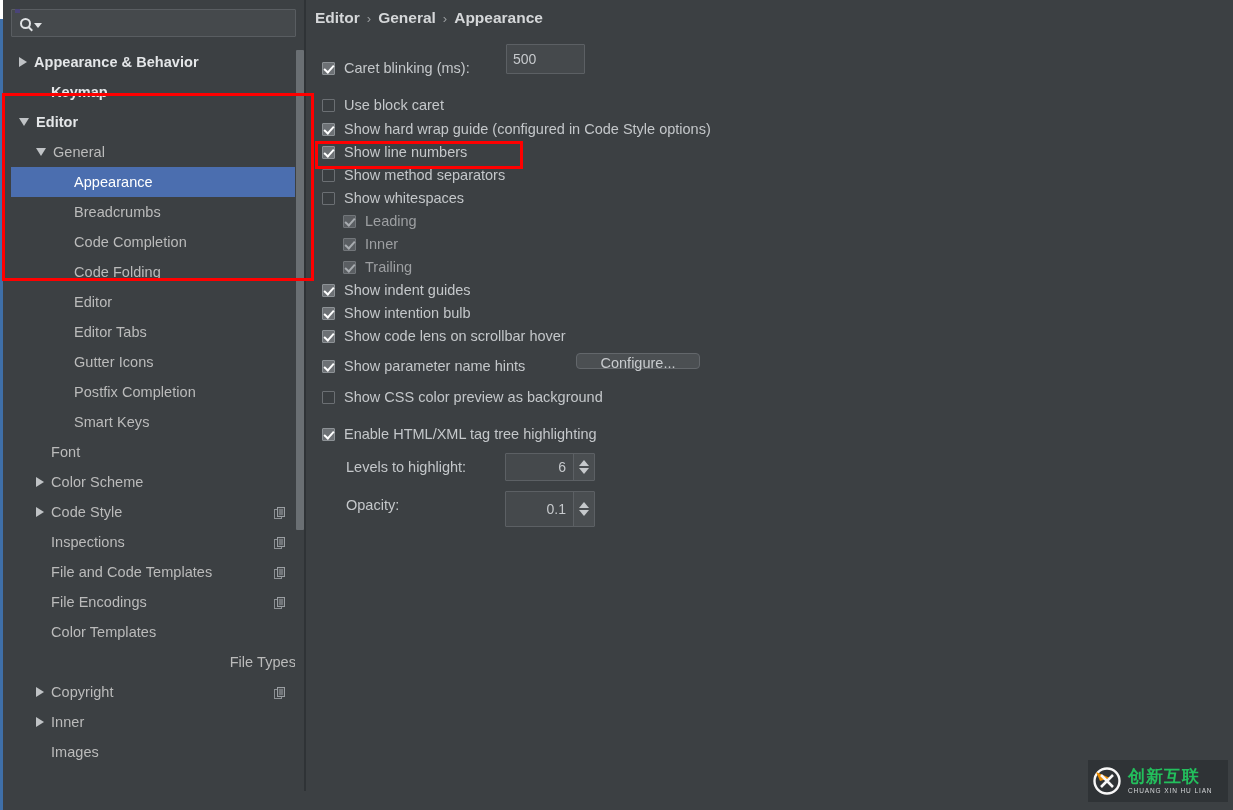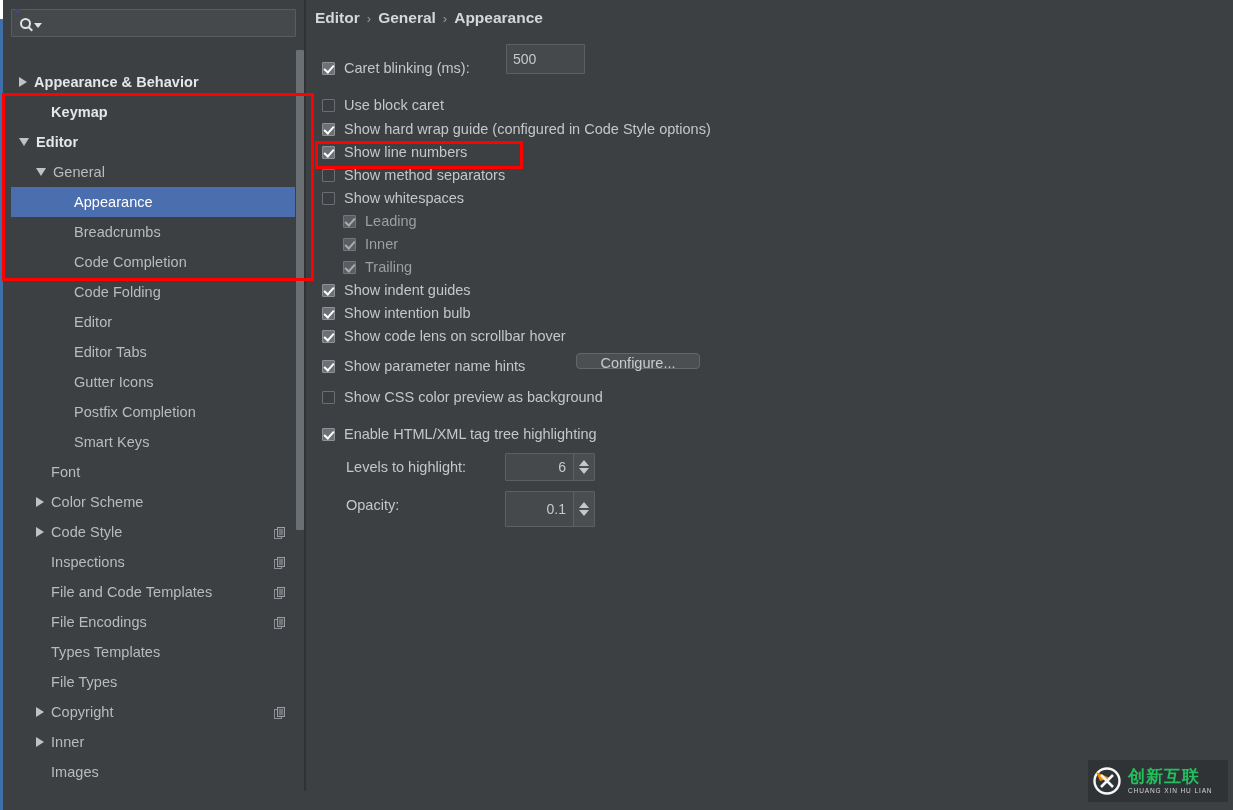--- a/index.html
+++ b/index.html
@@ -398,21 +398,21 @@
 
 <div id="sidebar">
 
   <div id="searchbox">
     <div class="mag"></div>
     <div class="dropcaret"></div>
     <input id="searchinput" type="text" placeholder="" style="">
   </div>
 
   <div id="treeview">
-      <div class="tree-row bold" style="padding-left: 8px; margin-top: 20px;">
+      <div class="tree-row bold" style="padding-left: 8px;">
         <div class="arrow right"></div>
         <span class="tree-label">Appearance &amp; Behavior</span>
       </div>
       <div class="tree-row bold" style="padding-left: 25px;">
         <div class="arrow none"></div>
         <span class="tree-label">Keymap</span>
       </div>
       <div class="tree-row bold" style="padding-left: 8px;">
         <div class="arrow down"></div>
         <span class="tree-label">Editor</span>
@@ -504,23 +504,23 @@
         <span class="copy-icon"><svg width="12" height="13" viewBox="0 0 12 13">
             <rect x="0.5" y="2.5" width="7" height="9" fill="none" stroke="#8c9094"></rect>
             <rect x="3.5" y="0.5" width="7" height="9" fill="#494d50" stroke="#9a9ea2"></rect>
             <line x1="5" y1="3" x2="9" y2="3" stroke="#9a9ea2"></line>
             <line x1="5" y1="5" x2="9" y2="5" stroke="#9a9ea2"></line>
             <line x1="5" y1="7" x2="9" y2="7" stroke="#9a9ea2"></line>
           </svg></span>
       </div>
       <div class="tree-row" style="padding-left: 25px;">
         <div class="arrow none"></div>
-        <span class="tree-label">Types Templates</span>
-      </div>
-      <div class="tree-row" style="padding-left: 25px;">
+        <span class="tree-label">Color Templates</span>
+      </div>
+      <div class="tree-row" style="padding-left: 25px; justify-content: flex-end;">
         <div class="arrow none"></div>
         <span class="tree-label">File Types</span>
       </div>
       <div class="tree-row" style="padding-left: 25px;">
         <div class="arrow right"></div>
         <span class="tree-label">Copyright</span>
         <span class="copy-icon"><svg width="12" height="13" viewBox="0 0 12 13">
             <rect x="0.5" y="2.5" width="7" height="9" fill="none" stroke="#8c9094"></rect>
             <rect x="3.5" y="0.5" width="7" height="9" fill="#494d50" stroke="#9a9ea2"></rect>
             <line x1="5" y1="3" x2="9" y2="3" stroke="#9a9ea2"></line>

